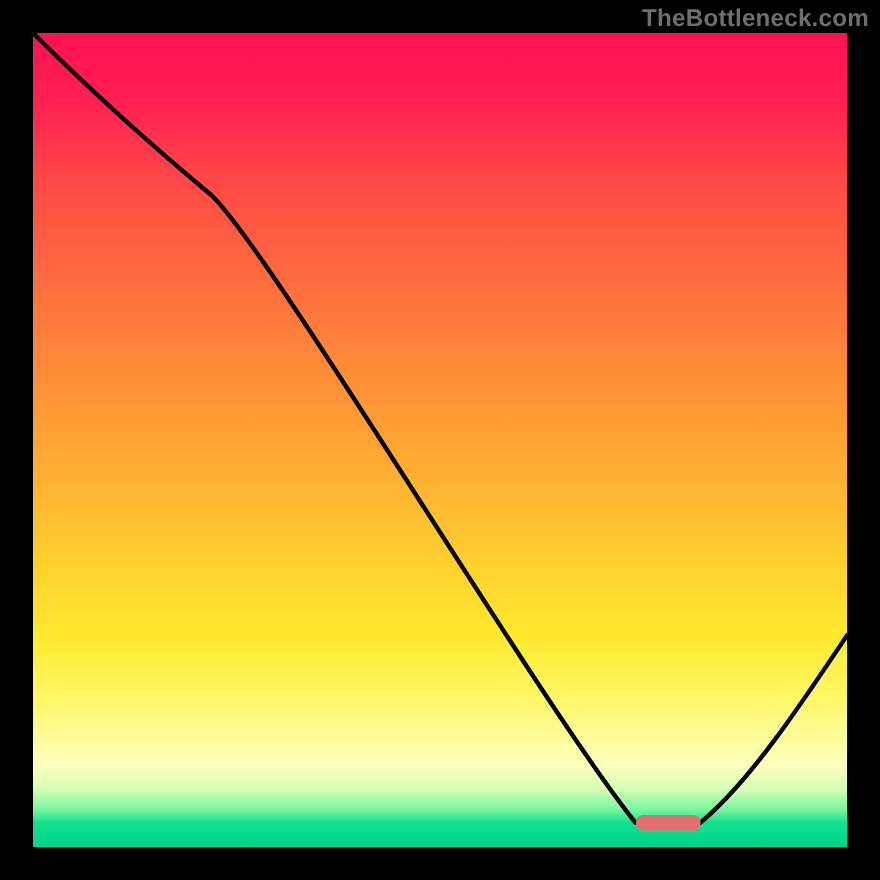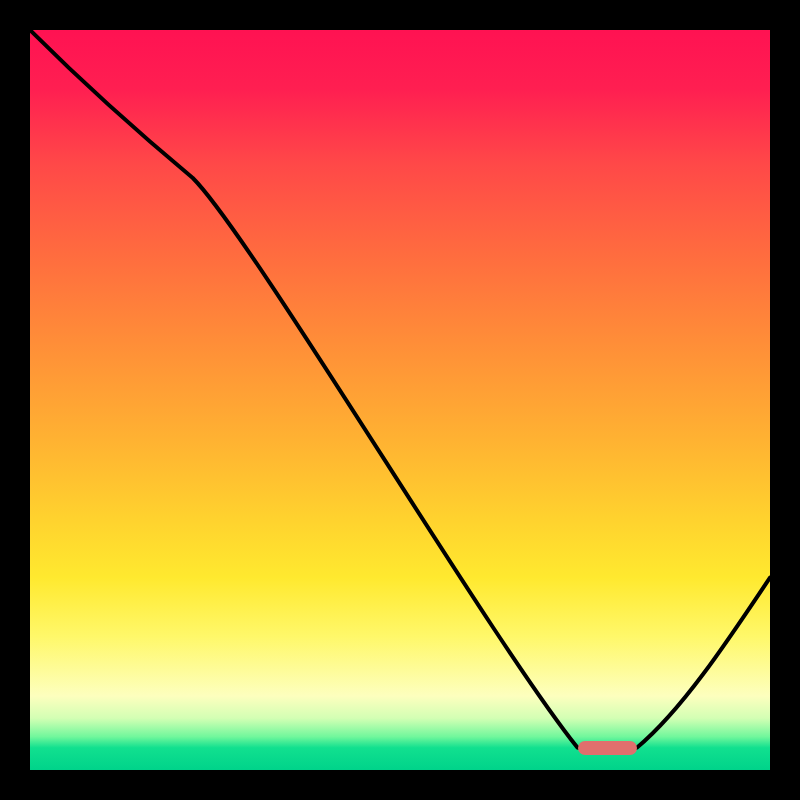--- a/index.html
+++ b/index.html
@@ -66,20 +66,21 @@
     position: absolute;
     background: #e06f6d;
     border-radius: 999px;
     z-index: 4;
   }
 </style>
 </head>
 <body>
 
 <div class="frame">
+  <div class="watermark">TheBottleneck.com</div>
 
   <div class="plot">
     <div class="gradient"></div>
 
     <svg class="line" viewBox="0 0 740 740" preserveAspectRatio="none">
 
       <path id="curve-path" fill="none" stroke="#000" stroke-width="4" stroke-linejoin="round" stroke-linecap="round" d="M 0 0 C 59.2 59.2, 118.4 111, 162.8 148 C 222 207.20000000000002, 458.8 606.8, 547.6 717.8 L 606.8 717.8 C 651.2 680.8000000000001, 695.5999999999999 614.1999999999999, 740 547.6"></path>
     </svg>
 
     <div id="marker" class="marker" style="left: 547.6px; width: 59.2px; top: 710.8px; height: 14px;"></div>

